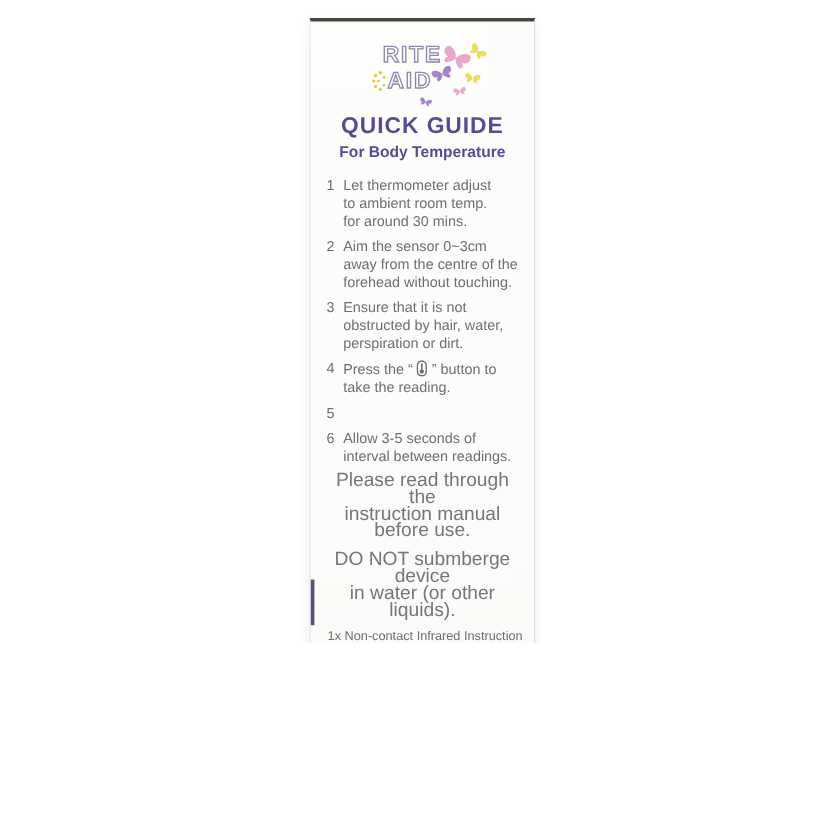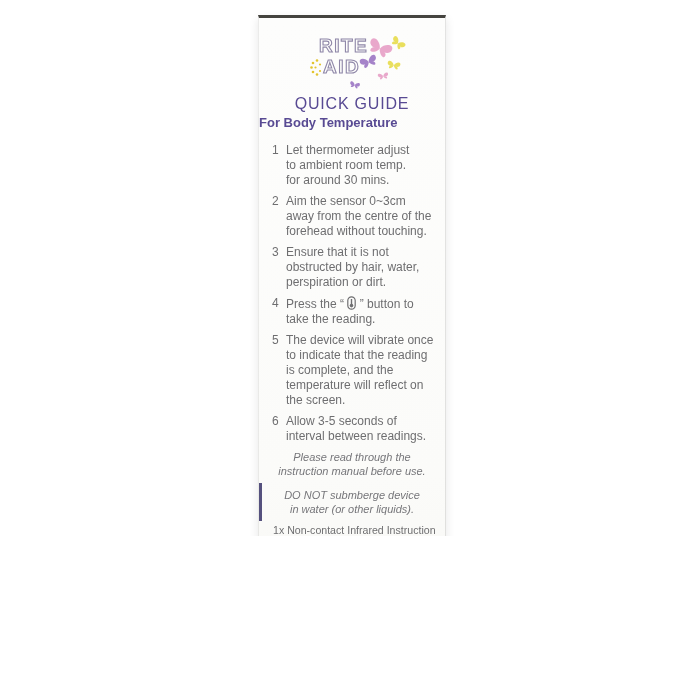--- a/index.html
+++ b/index.html
@@ -17,33 +17,33 @@
     box-shadow:0 4px 9px rgba(0,0,0,0.10);
     box-sizing:border-box;
   }
   .edge-purple { position:absolute; left:0; top:465px; width:3px; height:38px; background:#55517e; }
   .edge-yellow { position:absolute; left:0; top:598px; width:3px; height:57px; background:#d8b76c; }
 
   .logo { width:126px; margin:12px auto 0 auto; display:block; }
   .logo-text { font-family:"Liberation Sans",sans-serif; font-weight:bold; font-size:19px;
                letter-spacing:1.5px; fill:none; stroke:#8f87a8; stroke-width:1.1; }
 
-  .title { margin-top:5px; text-align:center; color:#584a93; font-weight:normal;
-           font-size:16px; letter-spacing:0.8px; }
-  .subtitle { margin-top:2px; color:#584a93; font-weight:bold; font-size:13px; }
+  .title { margin-top:5px; text-align:center; color:#584a93; font-weight:bold;
+           font-size:19px; letter-spacing:0.8px; }
+  .subtitle { margin-top:2px; text-align:center; color:#584a93; font-weight:bold; font-size:13px; }
 
   .steps { margin-top:13px; }
   .step { display:flex; gap:5px; margin:0 6px 6px 13px; color:#6e6e70;
           font-size:12px; line-height:15px; }
   .step-num { width:9px; flex:none; }
   .step-text { white-space:pre-line; }
   .therm-icon { vertical-align:-2px; }
 
-  .note { margin:10px 8px 0 8px; text-align:center; color:#76767a; font-style:italic;
-          font-size:11px; line-height:14px; white-space:pre-line; }
+  .note { margin:10px 8px 0 8px; text-align:center; color:#76767a; 
+          font-size:16px; line-height:14px; white-space:pre-line; }
   .note.first { margin-top:4px; }
 
   .contents-heading { margin-top:15px; text-align:center; color:#584a93; font-weight:bold;
                       font-size:15px; letter-spacing:1.2px; }
   .contents-list { margin:7px 0 0 14px; color:#6e6e70; }
   .c-line1 { font-size:10.6px; line-height:15px; }
   .c-line  { font-size:12px;   line-height:15px; }
 
   .sn-symbol { position:absolute; left:25px; top:586px; display:inline-block;
                border:2px solid #3c3c3c; color:#3c3c3c; font-weight:bold; font-size:11px;
@@ -115,25 +115,20 @@
         <span class="step-num">4</span>
         <span class="step-text"><span>Press the “ </span><svg class="therm-icon" width="9" height="14" viewBox="0 0 9 14">
               <rect x="0.8" y="0.8" width="7.4" height="12.4" rx="3.7" fill="none" stroke="#6e6e70" stroke-width="1.2"></rect>
               <line x1="4.5" y1="3" x2="4.5" y2="8" stroke="#6e6e70" stroke-width="1.4"></line>
               <circle cx="4.5" cy="9.6" r="1.8" fill="#6e6e70"></circle>
             </svg><span> ” button to
 take the reading.</span></span>
       </div>
       <div class="step">
         <span class="step-num">5</span>
-        <span class="step-text">The device will vibrate once
-to indicate that the reading
-is complete, and the
-temperature will reflect on
-the screen.</span>
       </div>
       <div class="step">
         <span class="step-num">6</span>
         <span class="step-text">Allow 3-5 seconds of
 interval between readings.</span>
       </div>
     </div>
 
     <div class="note first">Please read through the
 instruction manual before use.</div>

